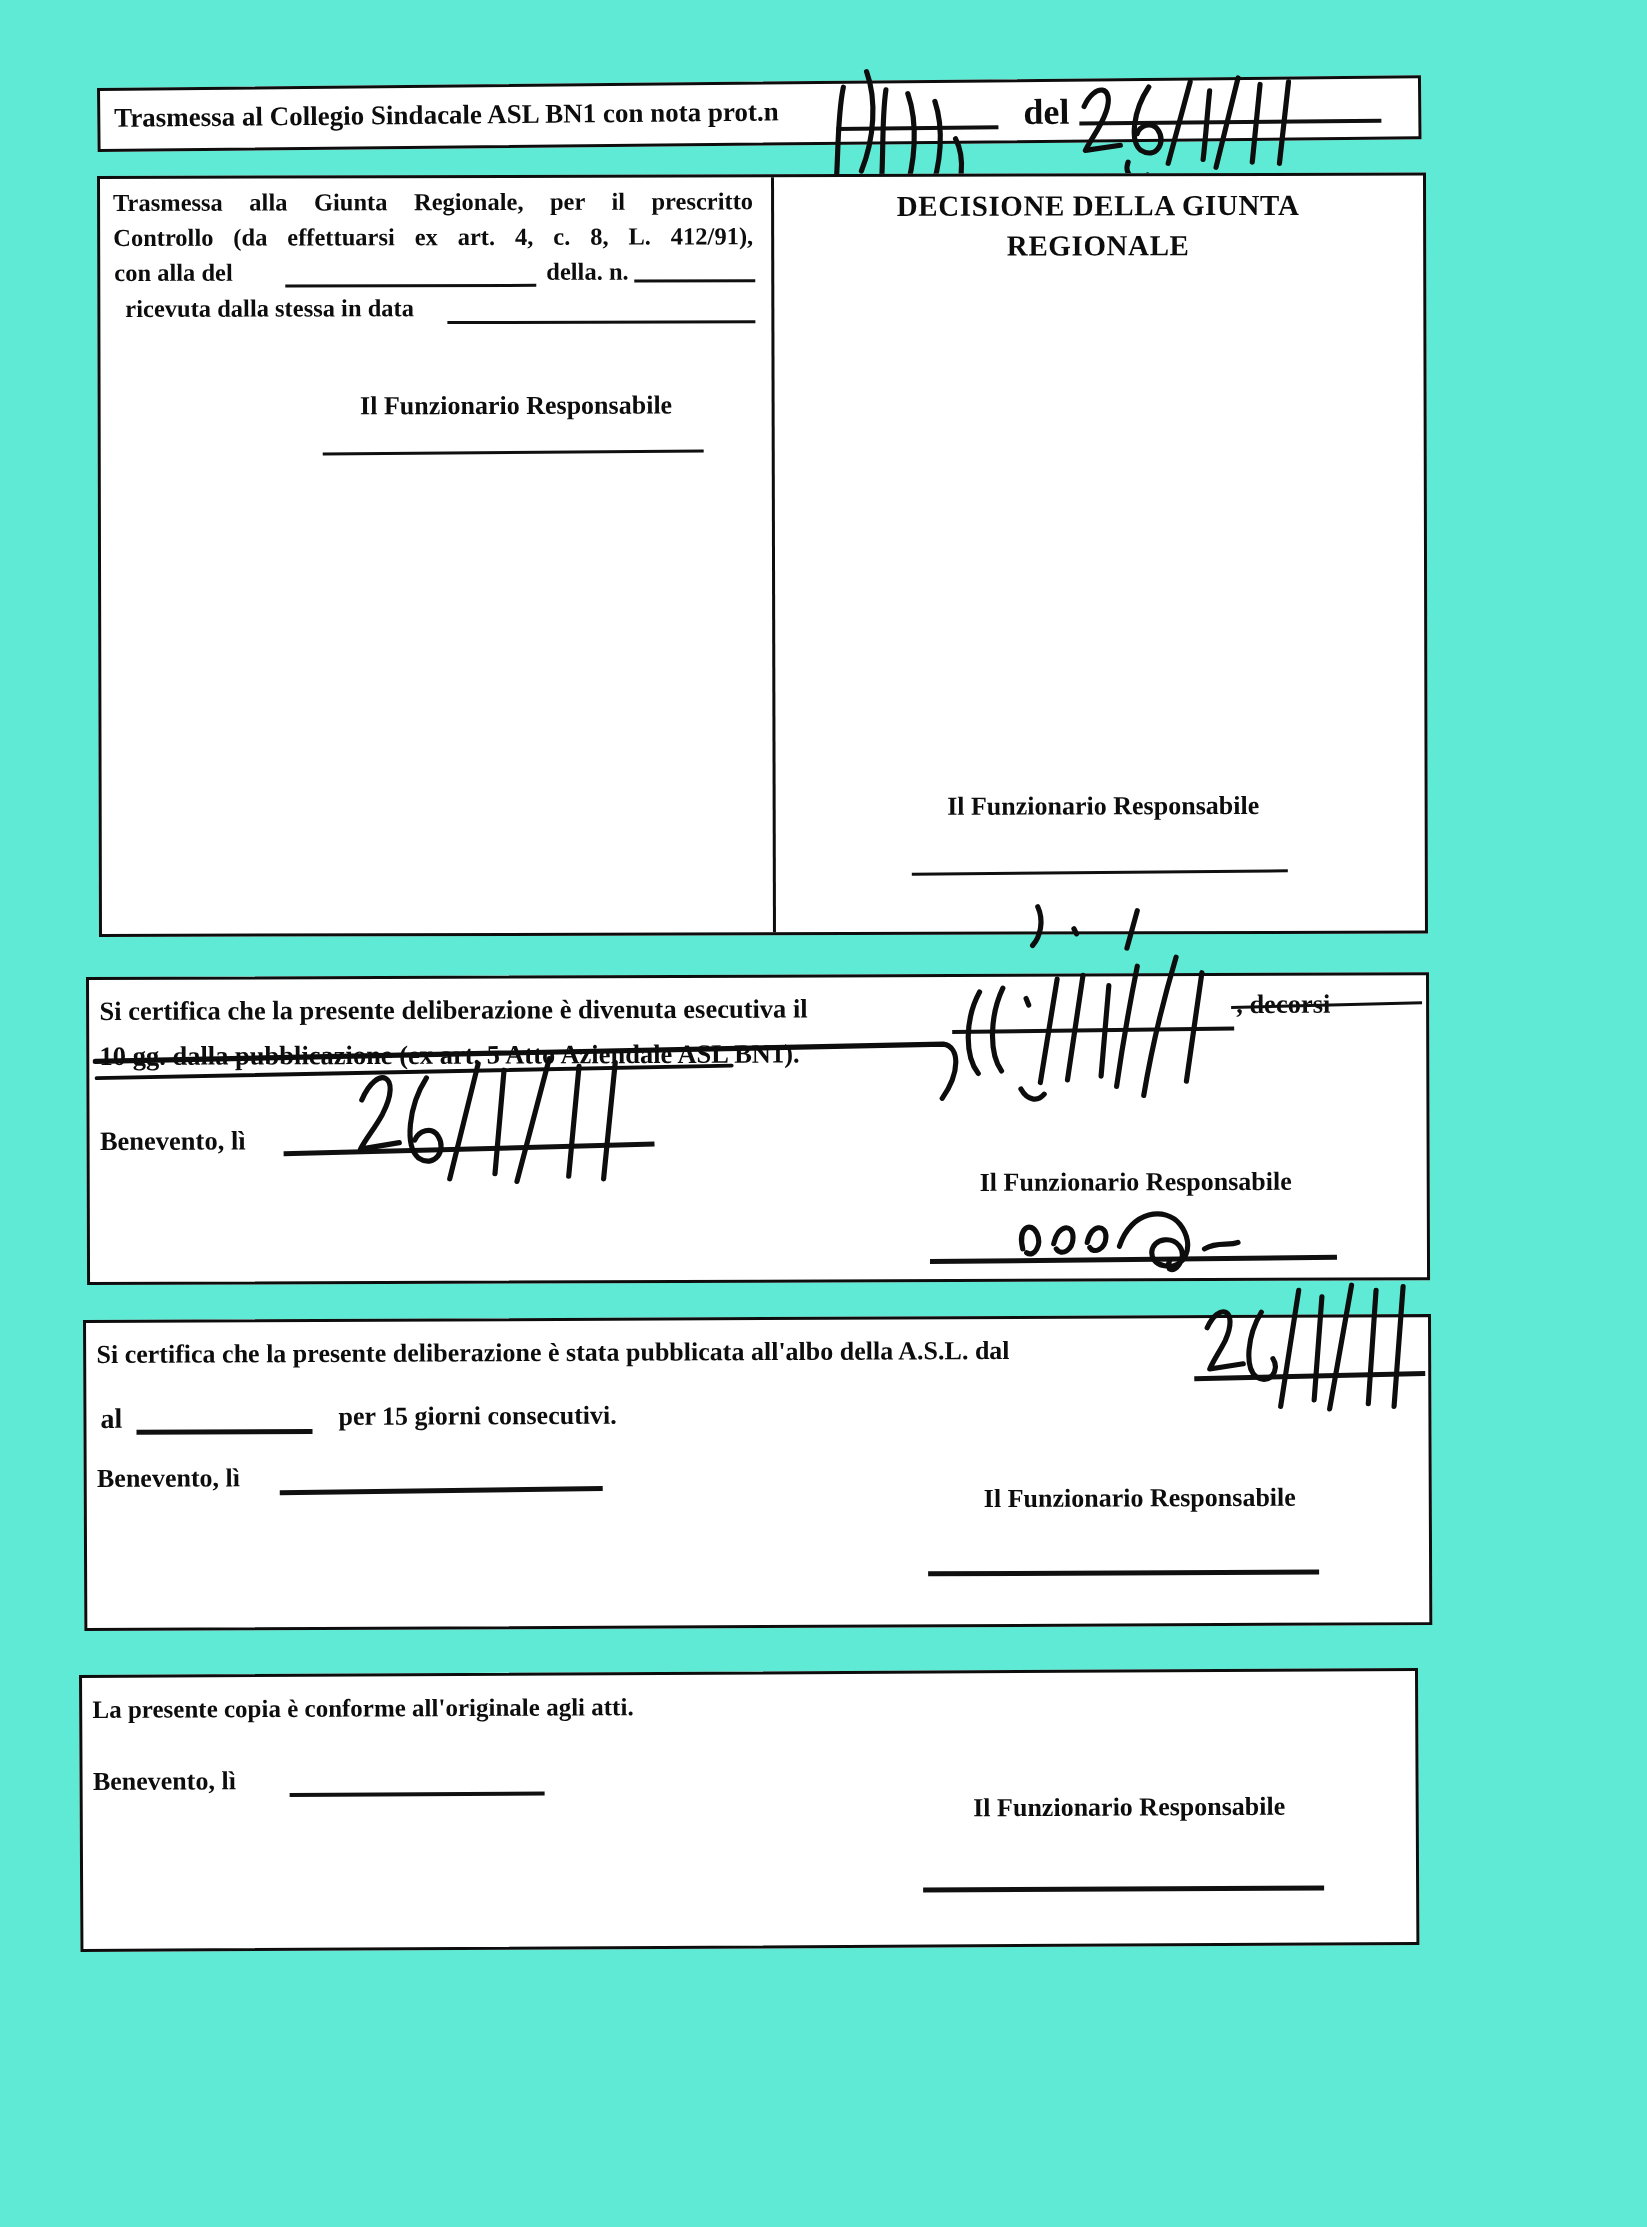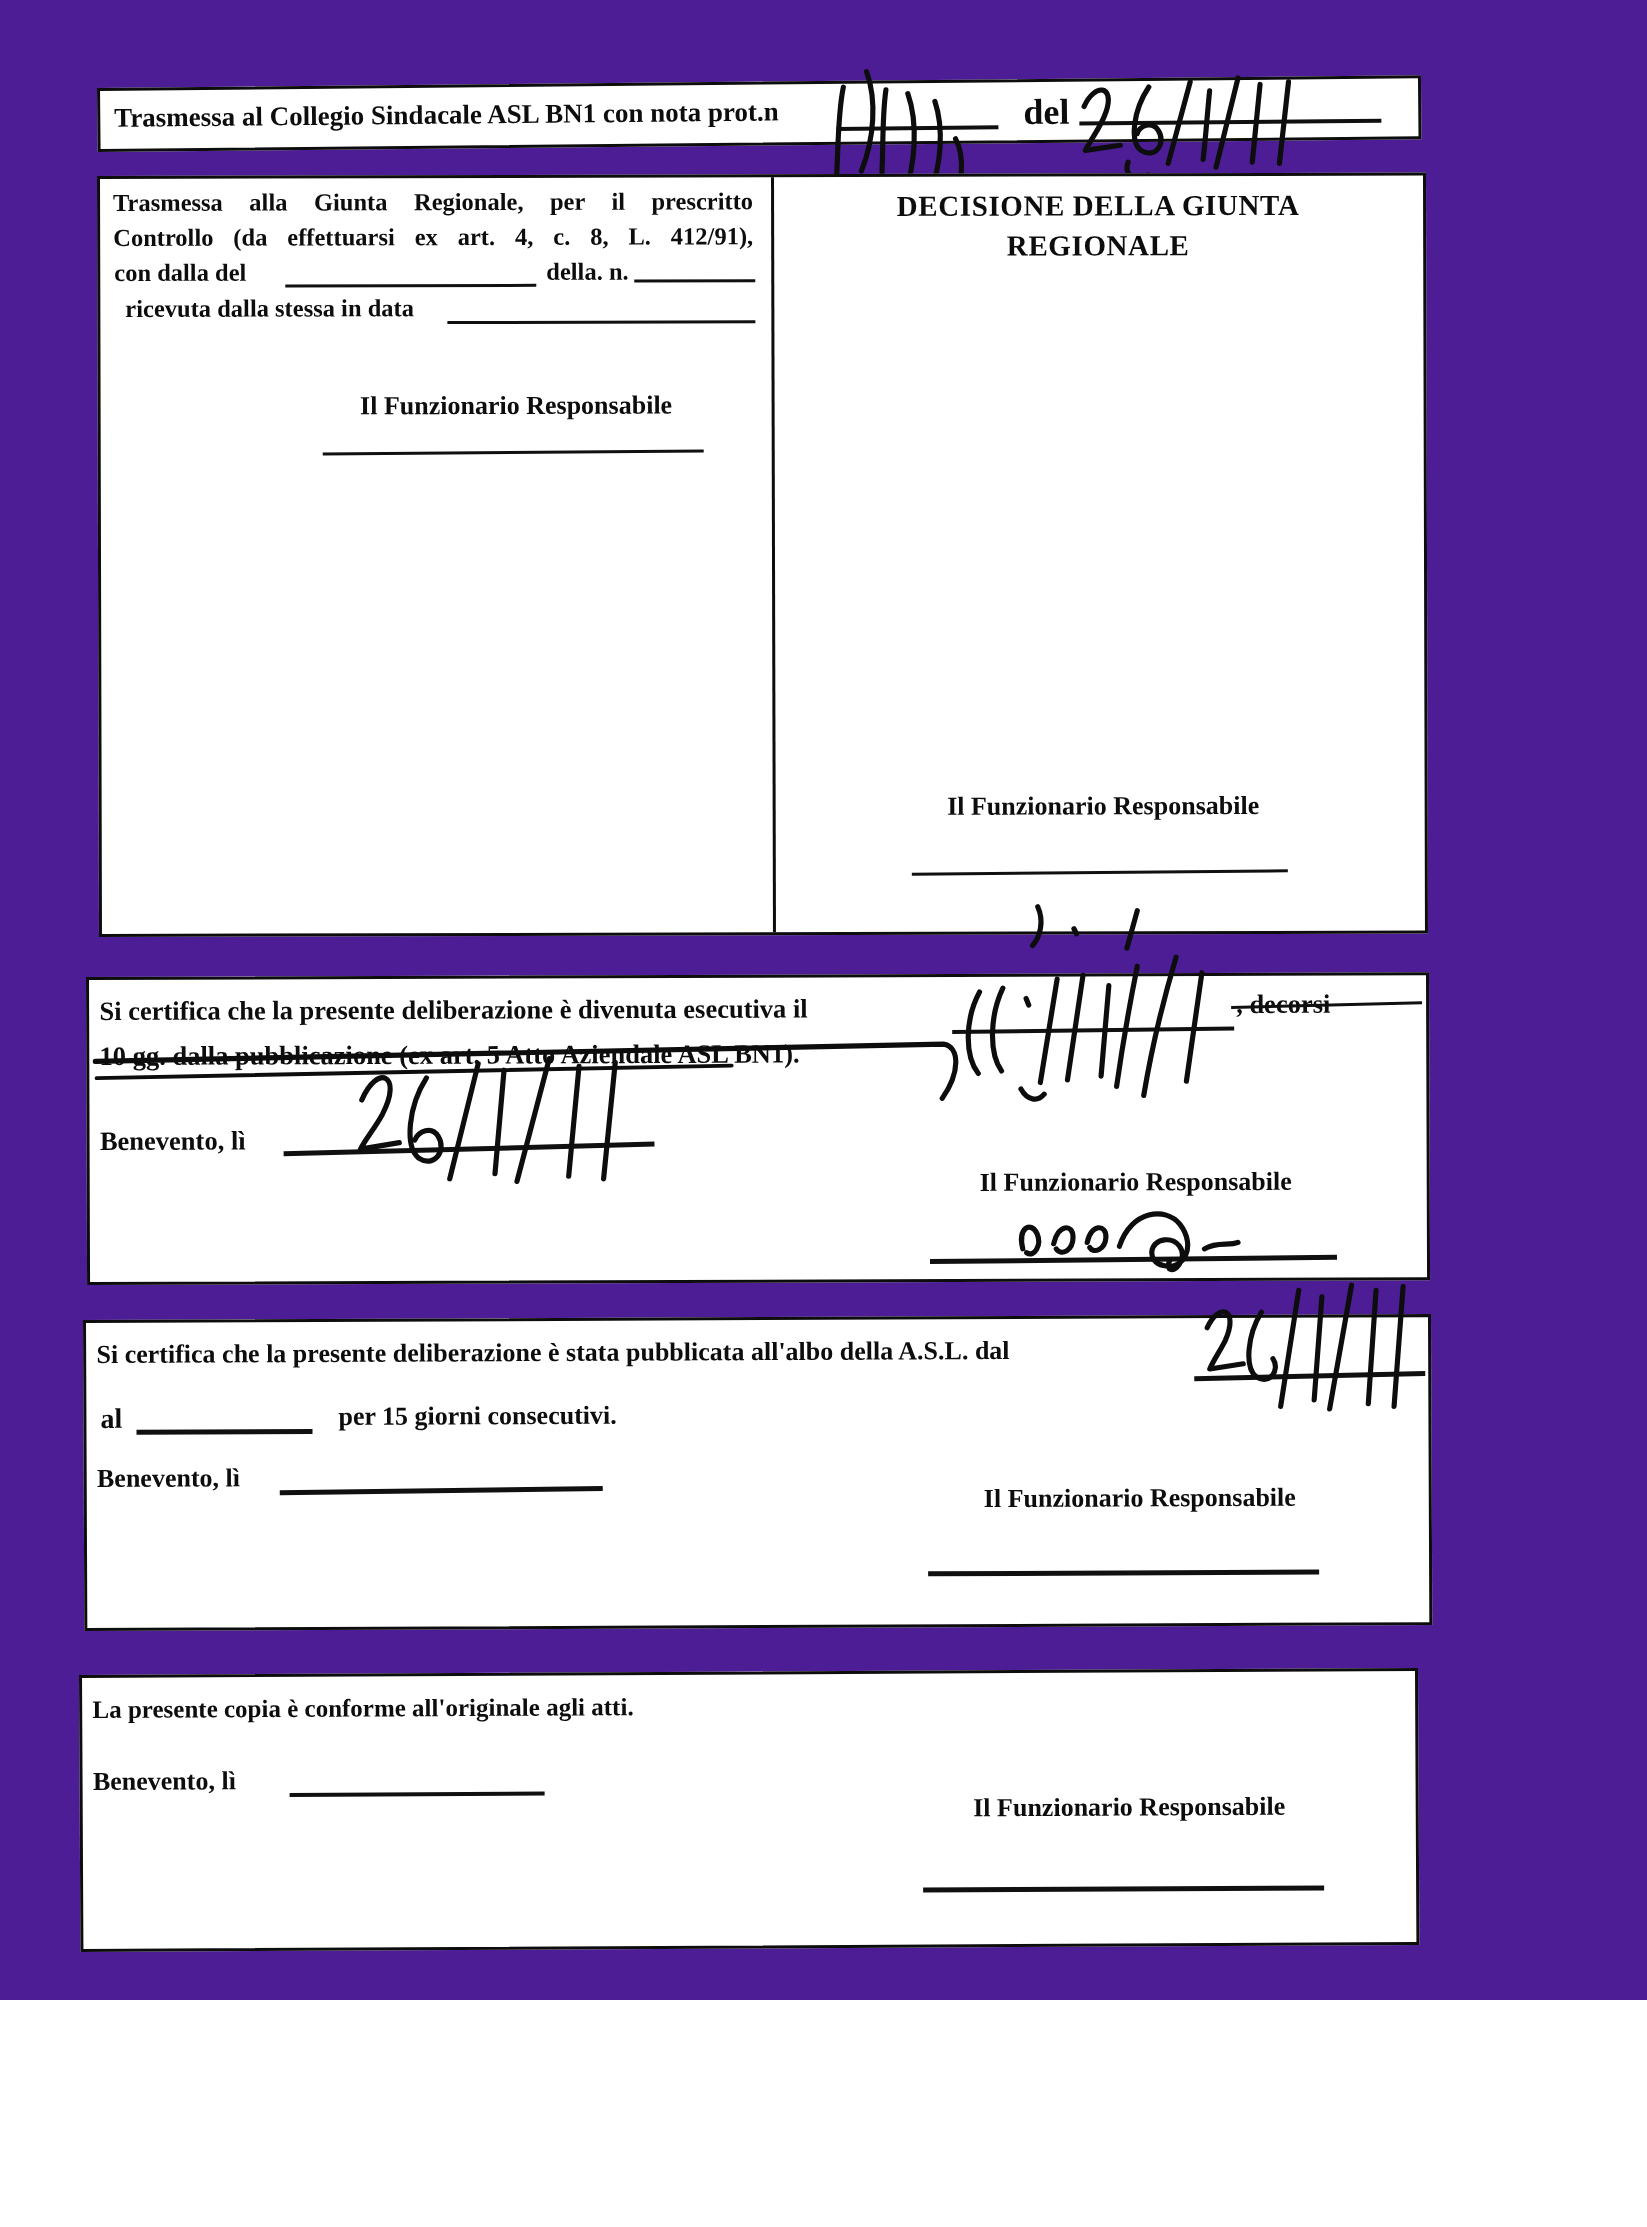--- a/index.html
+++ b/index.html
@@ -1,18 +1,18 @@
 <!DOCTYPE html>
 <html style="font-size:10.3px"><head>
 <meta charset="utf-8">
 <title>Documento</title>
 <style>
   html,body{margin:0;padding:0;background:#ffffff;}
   #page{
-    position:relative;width:1647px;height:2000px;background:#4c1d95;overflow:hidden;
+    position:relative;width:1647px;height:2227px;background:#5eead4;overflow:hidden;
     font-family:"Liberation Serif","DejaVu Serif",serif;font-weight:700;color:#0d0d0d;
     line-height:1.15;
   }
   .box{position:absolute;border:3.9px solid #0d0d0d;background:#ffffff;}
   .t{position:absolute;white-space:nowrap;}
   .ul{position:absolute;background:#101010;height:3.2px;transform-origin:left center;}
   .jline{position:absolute;text-align:justify;text-align-last:justify;}
   .ctr{position:absolute;text-align:center;}
   .hw{position:absolute;}
   .hw svg{display:block;width:100%;height:100%;}
@@ -54,21 +54,21 @@
       <path class="stroke" d="M344 26 L330 152"></path>
     </svg>
   </div>
 
   <div class="box" style="left:97px;top:176px;width:1323px;height:755px;transform:rotate(-0.15deg);transform-origin:left top;">
     <div style="position:absolute;left:671px;top:0;width:3.2px;height:100%;background:#0d0d0d;"></div>
 
     <div class="jline" style="left:13px;top:10.3px;width:640px;font-size:24.5px;">Trasmessa alla Giunta Regionale, per il prescritto</div>
     <div class="jline" style="left:13px;top:45px;width:640px;font-size:24.5px;">Controllo (da effettuarsi ex art. 4, c. 8, L. 412/91),</div>
 
-    <span class="t" style="left:14px;top:80px;font-size:24.5px;">con dalla del</span>
+    <span class="t" style="left:14px;top:80px;font-size:24.5px;">con alla del</span>
     <div class="ul" style="left:185px;top:106px;width:251px;"></div>
     <span class="t" style="left:446px;top:80px;font-size:24.5px;">della. n.</span>
     <div class="ul" style="left:534px;top:102px;width:121px;"></div>
 
     <span class="t" style="left:25px;top:116px;font-size:24.5px;">ricevuta dalla stessa in data</span>
     <div class="ul" style="left:347px;top:143px;width:308px;"></div>
 
     <div class="ctr" style="left:209px;top:213px;width:413px;font-size:26px;">Il Funzionario Responsabile</div>
     <div class="ul" style="left:222px;top:274px;width:381px;transform:rotate(-0.3deg);"></div>
 

